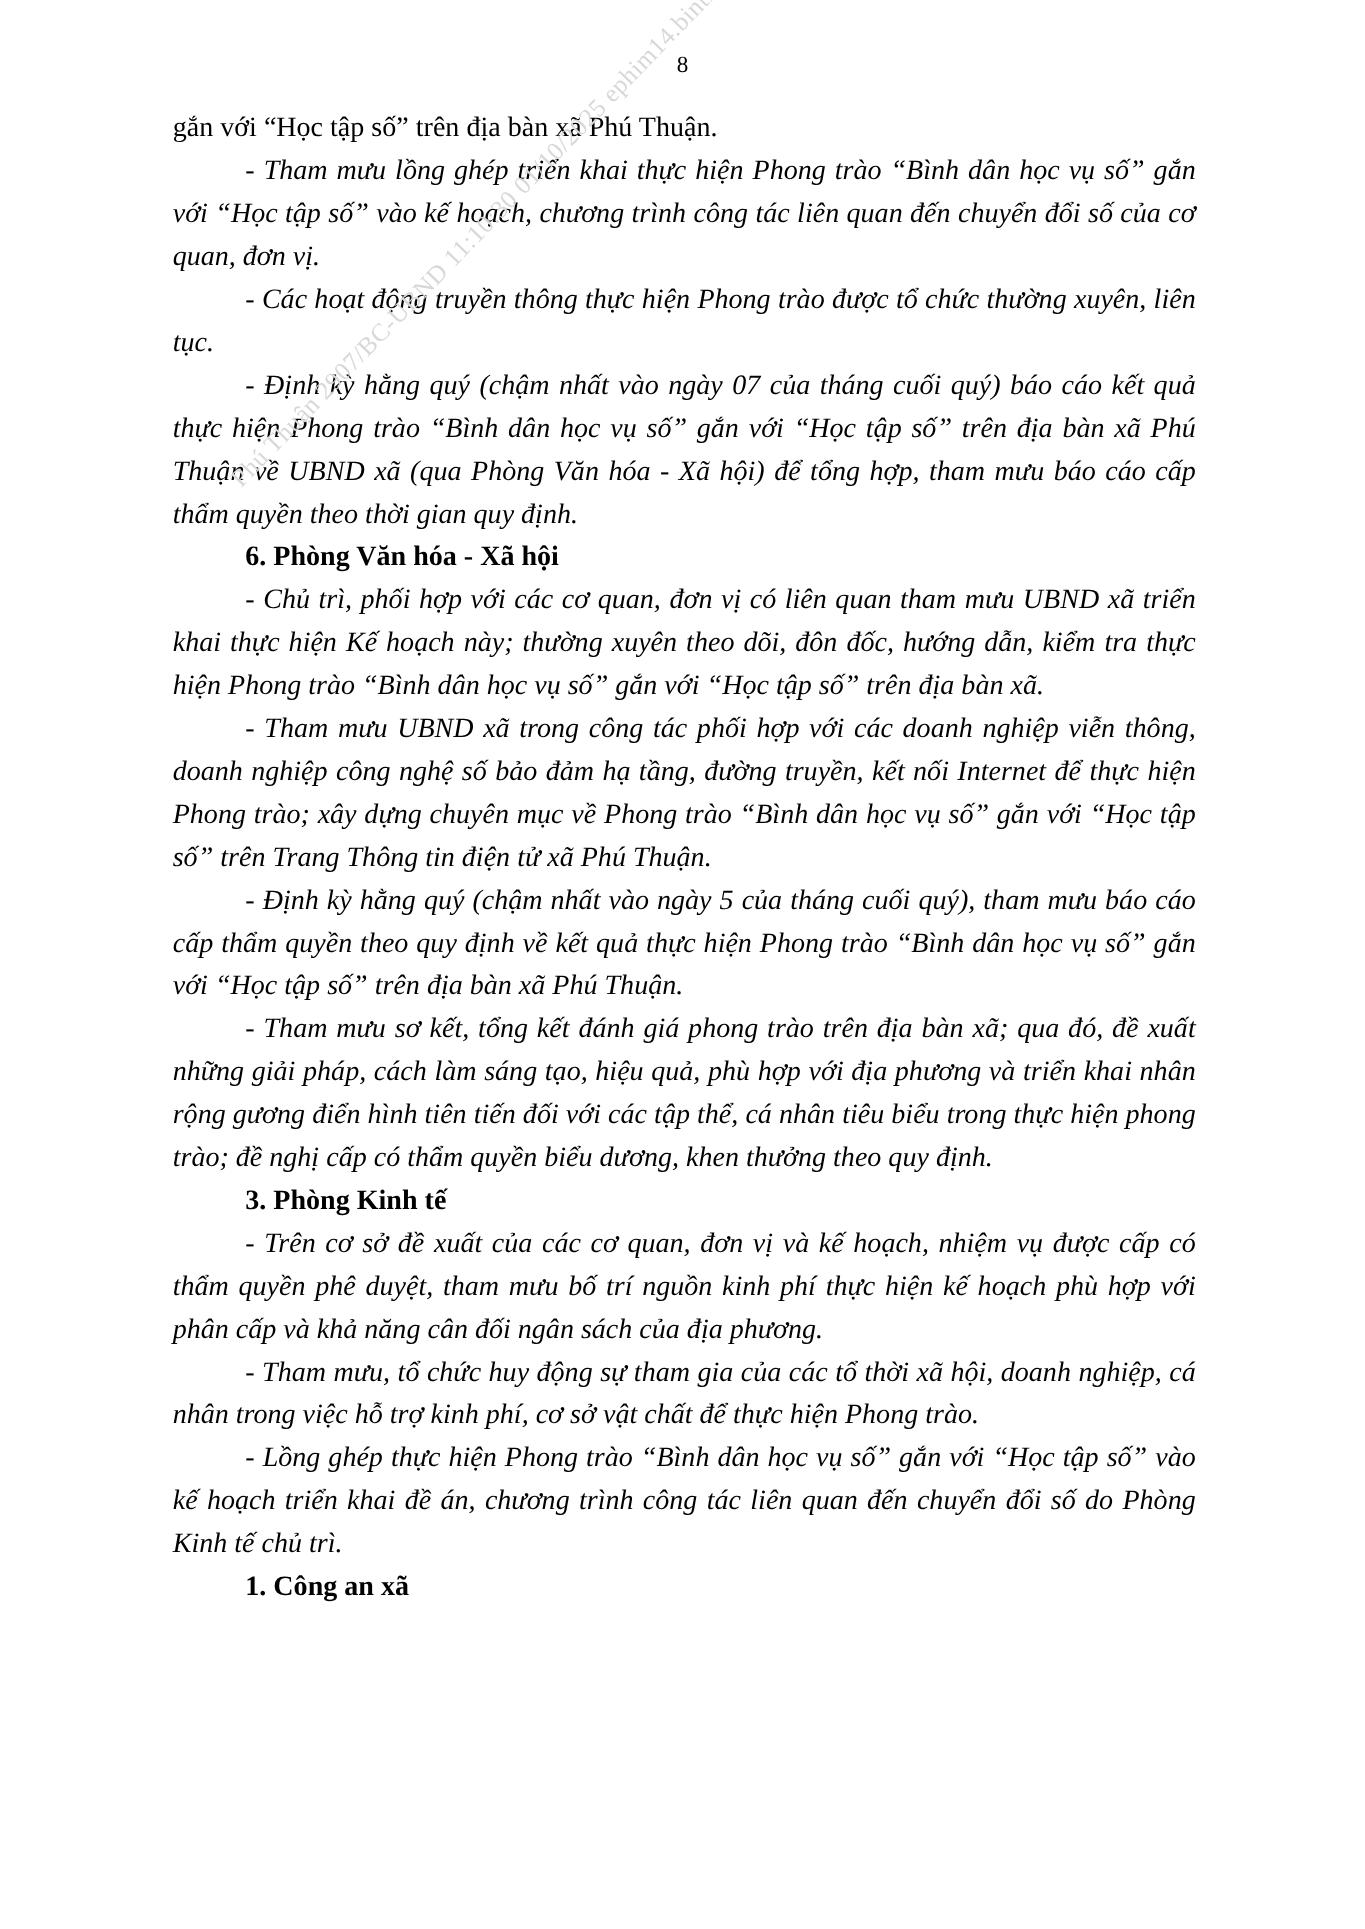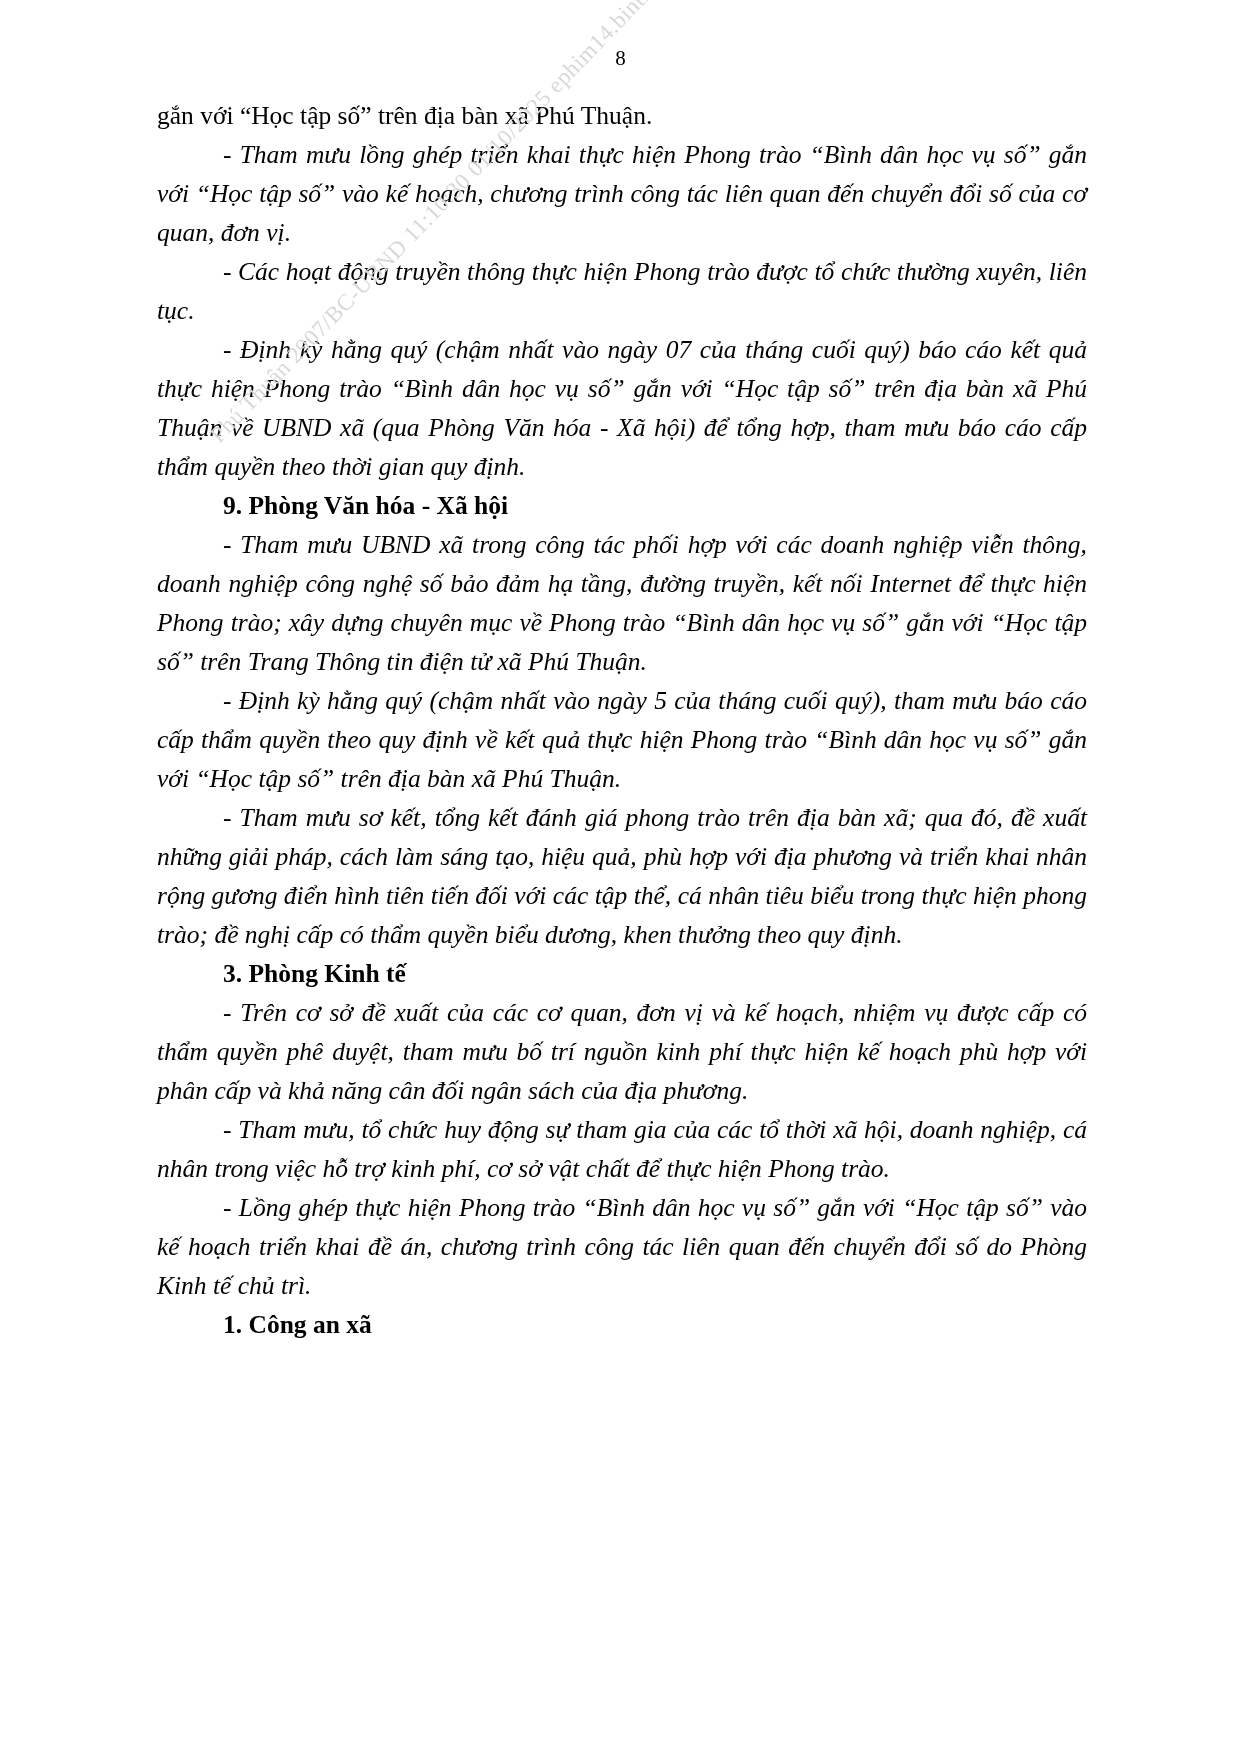--- a/index.html
+++ b/index.html
@@ -75,21 +75,22 @@
 
 <div class="page">
 
   <div class="page-number">8</div>
 
   <div class="content">
       <p class="para">gắn với “Học tập số” trên địa bàn xã Phú Thuận.</p>
       <p class="para indent">- Tham mưu lồng ghép triển khai thực hiện Phong trào “Bình dân học vụ số” gắn với “Học tập số” vào kế hoạch, chương trình công tác liên quan đến chuyển đổi số của cơ quan, đơn vị.</p>
       <p class="para indent">- Các hoạt động truyền thông thực hiện Phong trào được tổ chức thường xuyên, liên tục.</p>
       <p class="para indent">- Định kỳ hằng quý (chậm nhất vào ngày 07 của tháng cuối quý) báo cáo kết quả thực hiện Phong trào “Bình dân học vụ số” gắn với “Học tập số” trên địa bàn xã Phú Thuận về UBND xã (qua Phòng Văn hóa - Xã hội) để tổng hợp, tham mưu báo cáo cấp thẩm quyền theo thời gian quy định.</p>
-      <p class="heading">9. Phòng Văn hóa - Xã hội</p>
+      <p class="heading">6. Phòng Văn hóa - Xã hội</p>
+      <p class="para indent">- Chủ trì, phối hợp với các cơ quan, đơn vị có liên quan tham mưu UBND xã triển khai thực hiện Kế hoạch này; thường xuyên theo dõi, đôn đốc, hướng dẫn, kiểm tra thực hiện Phong trào “Bình dân học vụ số” gắn với “Học tập số” trên địa bàn xã.</p>
       <p class="para indent">- Tham mưu UBND xã trong công tác phối hợp với các doanh nghiệp viễn thông, doanh nghiệp công nghệ số bảo đảm hạ tầng, đường truyền, kết nối Internet để thực hiện Phong trào; xây dựng chuyên mục về Phong trào “Bình dân học vụ số” gắn với “Học tập số” trên Trang Thông tin điện tử xã Phú Thuận.</p>
       <p class="para indent">- Định kỳ hằng quý (chậm nhất vào ngày 5 của tháng cuối quý), tham mưu báo cáo cấp thẩm quyền theo quy định về kết quả thực hiện Phong trào “Bình dân học vụ số” gắn với “Học tập số” trên địa bàn xã Phú Thuận.</p>
       <p class="para indent">- Tham mưu sơ kết, tổng kết đánh giá phong trào trên địa bàn xã; qua đó, đề xuất những giải pháp, cách làm sáng tạo, hiệu quả, phù hợp với địa phương và triển khai nhân rộng gương điển hình tiên tiến đối với các tập thể, cá nhân tiêu biểu trong thực hiện phong trào; đề nghị cấp có thẩm quyền biểu dương, khen thưởng theo quy định.</p>
       <p class="heading">3. Phòng Kinh tế</p>
       <p class="para indent">- Trên cơ sở đề xuất của các cơ quan, đơn vị và kế hoạch, nhiệm vụ được cấp có thẩm quyền phê duyệt, tham mưu bố trí nguồn kinh phí thực hiện kế hoạch phù hợp với phân cấp và khả năng cân đối ngân sách của địa phương.</p>
       <p class="para indent">- Tham mưu, tổ chức huy động sự tham gia của các tổ thời xã hội, doanh nghiệp, cá nhân trong việc hỗ trợ kinh phí, cơ sở vật chất để thực hiện Phong trào.</p>
       <p class="para indent">- Lồng ghép thực hiện Phong trào “Bình dân học vụ số” gắn với “Học tập số” vào kế hoạch triển khai đề án, chương trình công tác liên quan đến chuyển đổi số do Phòng Kinh tế chủ trì.</p>
       <p class="heading">1. Công an xã</p>
     </div>
 

